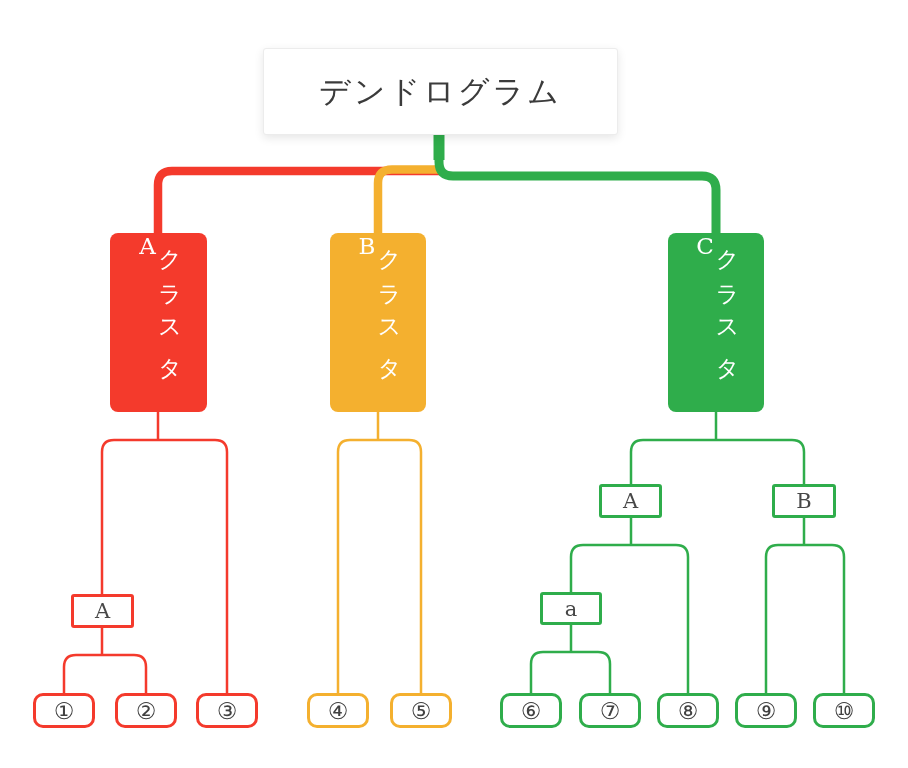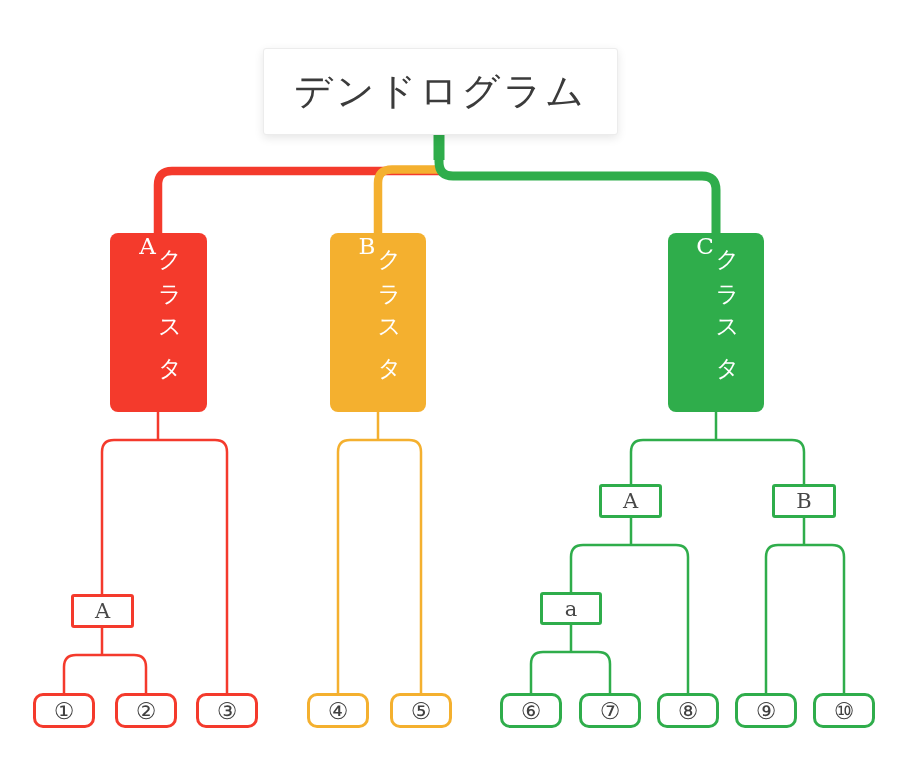--- a/index.html
+++ b/index.html
@@ -17,21 +17,21 @@
     width: 908px; height: 768px;
   }
   .node { position: absolute; box-sizing: border-box; display: flex; align-items: center; justify-content: center; }
 
   .title-node {
     left: 263px; top: 48px; width: 355px; height: 87px;
     background: #ffffff;
     border: 1px solid #ececec;
     border-radius: 3px;
     box-shadow: 0 3px 10px rgba(0,0,0,0.10);
-    font-size: 38px;
+    font-size: 31px;
     letter-spacing: 3px;
     color: #3b3b3b;
     z-index: 3;
   }
 
   .cluster-box {
     top: 233px; width: 97px; height: 179px;
     border-radius: 8px;
     color: #ffffff;
     z-index: 2;

